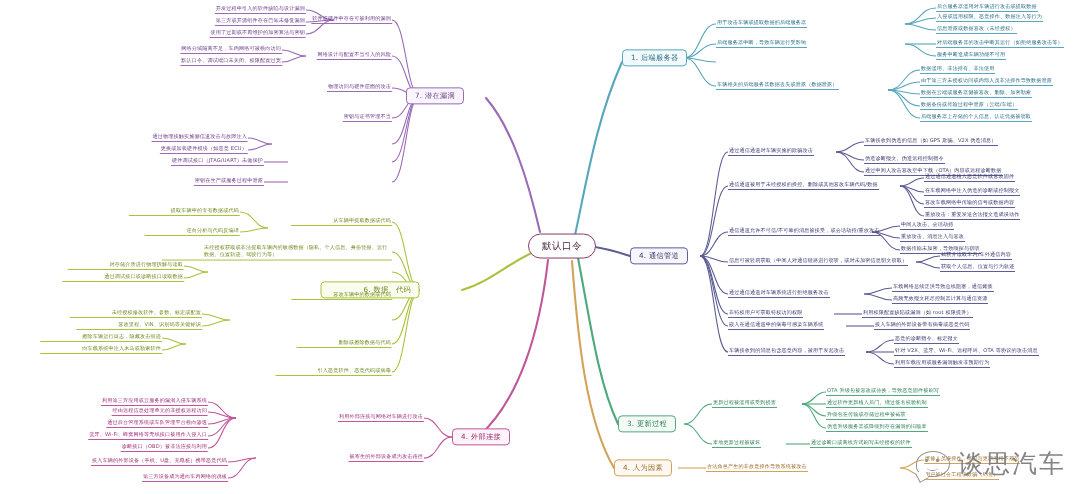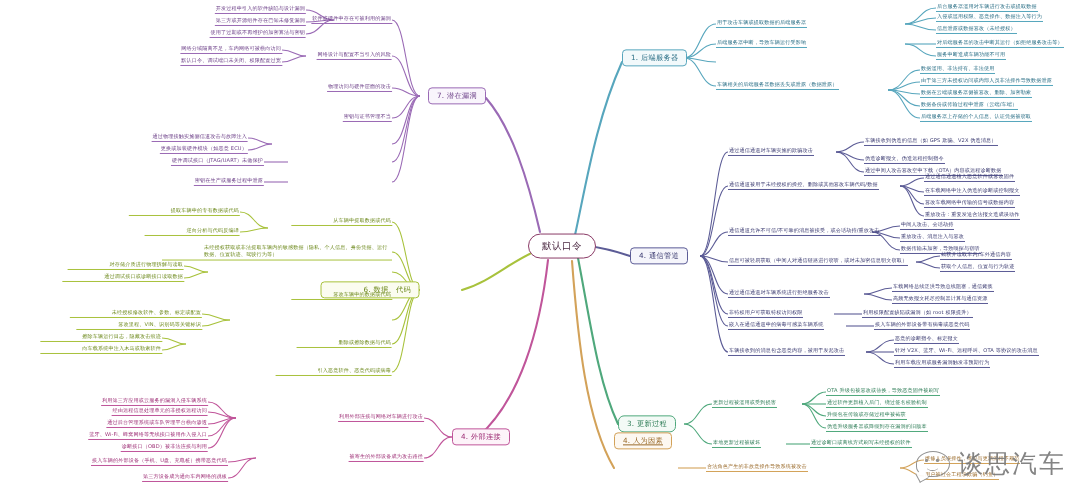--- a/index.html
+++ b/index.html
@@ -42,21 +42,21 @@
   .c1{color:#2b6f86;border-color:#57a6bd;}          
   .c2{color:#3a3a70;border-color:#5c5c96;}          
   .c3{color:#2e7d57;border-color:#4fa87c;}          
   .c4{color:#9a6a2a;border-color:#d3a259;}          
   .c5{color:#9e2f76;border-color:#c0559a;}          
   .c6{color:#6e8a1e;border-color:#a8c23c;padding-left:42px;}          
   .c7{color:#6a3d86;border-color:#9a6ab5;}          
 
   .lvl1.c1{background:#f2f9fb;}
   .lvl1.c2{background:#f5f5fb;}
-  .lvl1.c3{background:#f3faf6;border-radius:6px;}
+  .lvl1.c3{background:#f3faf6;}
   .lvl1.c4{background:#fdf8f1;}
   .lvl1.c5{background:#fdf3f9;}
   .lvl1.c6{background:#fbfcf0;}
   .lvl1.c7{background:#f9f5fc;}
 
   
   #watermark{
     position:absolute;right:14px;bottom:14px;
     display:flex;align-items:center;gap:8px;
     color:#6f6f6f;opacity:.92;
@@ -276,21 +276,21 @@
 
   <div class="node lbl c3" style="left:712px;top:404px;">更新过程被滥用或受到损害</div>
   <div class="node lbl c3" style="left:712px;top:444px;">本地更新过程被破坏</div>
 
   <div class="node lbl c3" style="left:826px;top:392px;">OTA 升级包被篡改或替换，导致恶意固件被刷写</div>
   <div class="node lbl c3" style="left:826px;top:404px;">通过软件更新植入后门、绕过签名校验机制</div>
   <div class="node lbl c3" style="left:826px;top:416px;">升级包在传输或存储过程中被截获</div>
   <div class="node lbl c3" style="left:826px;top:428px;">伪造升级服务器或降级到存在漏洞的旧版本</div>
   <div class="node lbl c3" style="left:810px;top:444px;">通过诊断口或离线方式刷写未经授权的软件</div>
 
-  <div class="node lvl1 c4" style="left:614px;top:441px;text-decoration:underline;">4. 人为因素</div>
+  <div class="node lvl1 c4" style="left:614px;top:468px;">4. 人为因素</div>
 
   <div class="node lbl c4" style="left:706px;top:468px;">合法角色产生的非故意操作导致系统被攻击</div>
   <div class="node lbl c4" style="left:924px;top:460px;">维修人员误操作，维护与更新流程不规范</div>
   <div class="node lbl c4" style="left:924px;top:476px;">用户被社会工程学欺骗（钓鱼）</div>
 
   <div class="node lvl1 c5" style="left:452px;top:437px;">4. 外部连接</div>
 
   <div class="node lbl r c5" style="left:424px;top:418px;">利用外部连接与网络对车辆进行攻击</div>
   <div class="node lbl r c5" style="left:424px;top:458px;">被寄生的外部设备成为攻击路径</div>
 
@@ -312,21 +312,21 @@
 
   <div class="node lbl r c6" style="left:240px;top:212px;">提取车辆中的专有数据或代码</div>
   <div class="node lbl r c6" style="left:240px;top:232px;">逆向分析与代码反编译</div>
   <div class="node lbl r c6" style="left:184px;top:266px;">对存储介质进行物理拆解与读取</div>
   <div class="node lbl r c6" style="left:184px;top:278px;">通过调试接口或诊断接口读取数据</div>
   <div class="node lbl r c6" style="left:202px;top:314px;">未经授权修改软件、参数、标定或配置</div>
   <div class="node lbl r c6" style="left:202px;top:326px;">篡改里程、VIN、识别码等关键标识</div>
   <div class="node lbl r c6" style="left:162px;top:338px;">擦除车辆运行日志，隐藏攻击痕迹</div>
   <div class="node lbl r c6" style="left:162px;top:350px;">向车载系统中注入木马或勒索软件</div>
 
-  <div class="node lvl1 c7" style="left:486px;top:96px;transform:translate(-100%,-50%);">7. 潜在漏洞</div>
+  <div class="node lvl1 c7" style="left:464px;top:96px;transform:translate(-100%,-50%);">7. 潜在漏洞</div>
 
   <div class="node lbl r c7" style="left:392px;top:20px;">软件或硬件中存在可被利用的漏洞</div>
   <div class="node lbl r c7" style="left:392px;top:56px;">网络设计与配置不当引入的风险</div>
   <div class="node lbl r c7" style="left:392px;top:88px;">物理访问与硬件层面的攻击</div>
   <div class="node lbl r c7" style="left:392px;top:118px;">密钥与证书管理不当</div>
 
   <div class="node lbl r c7" style="left:306px;top:10px;">开发过程中引入的软件缺陷与设计漏洞</div>
   <div class="node lbl r c7" style="left:306px;top:22px;">第三方或开源组件存在已知未修复漏洞</div>
   <div class="node lbl r c7" style="left:306px;top:34px;">使用了过期或不再维护的加密算法与密钥</div>
   <div class="node lbl r c7" style="left:282px;top:50px;">网络分域隔离不足，车内网络可被横向访问</div>

